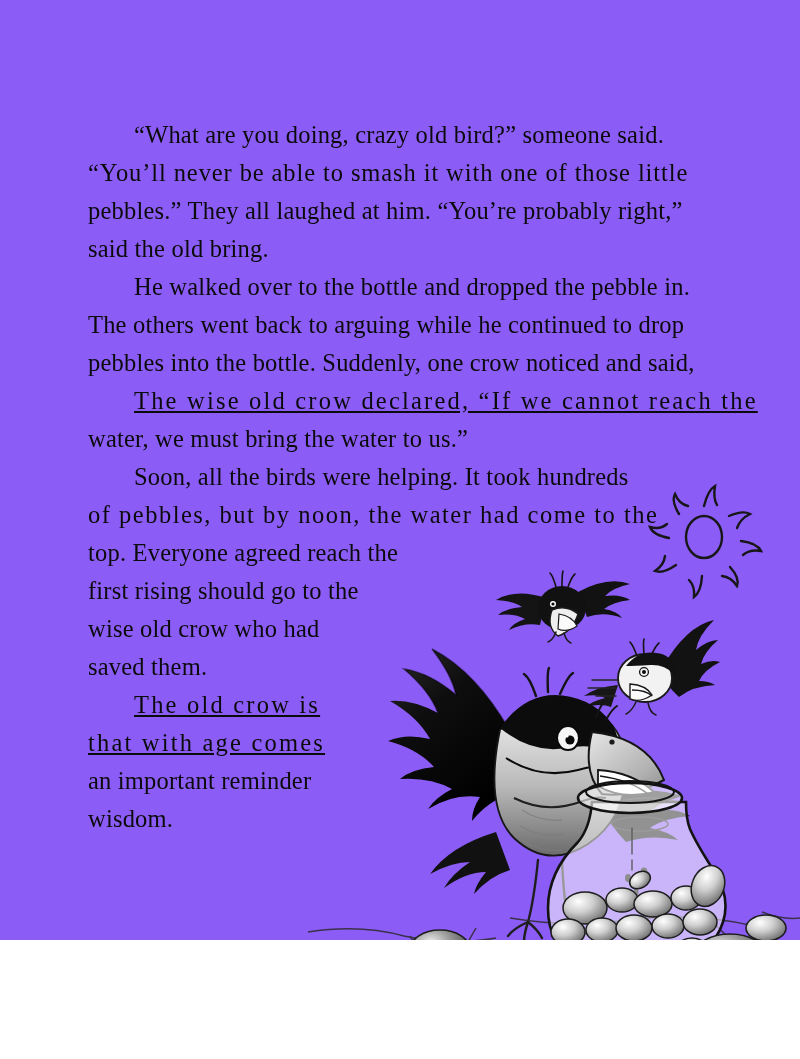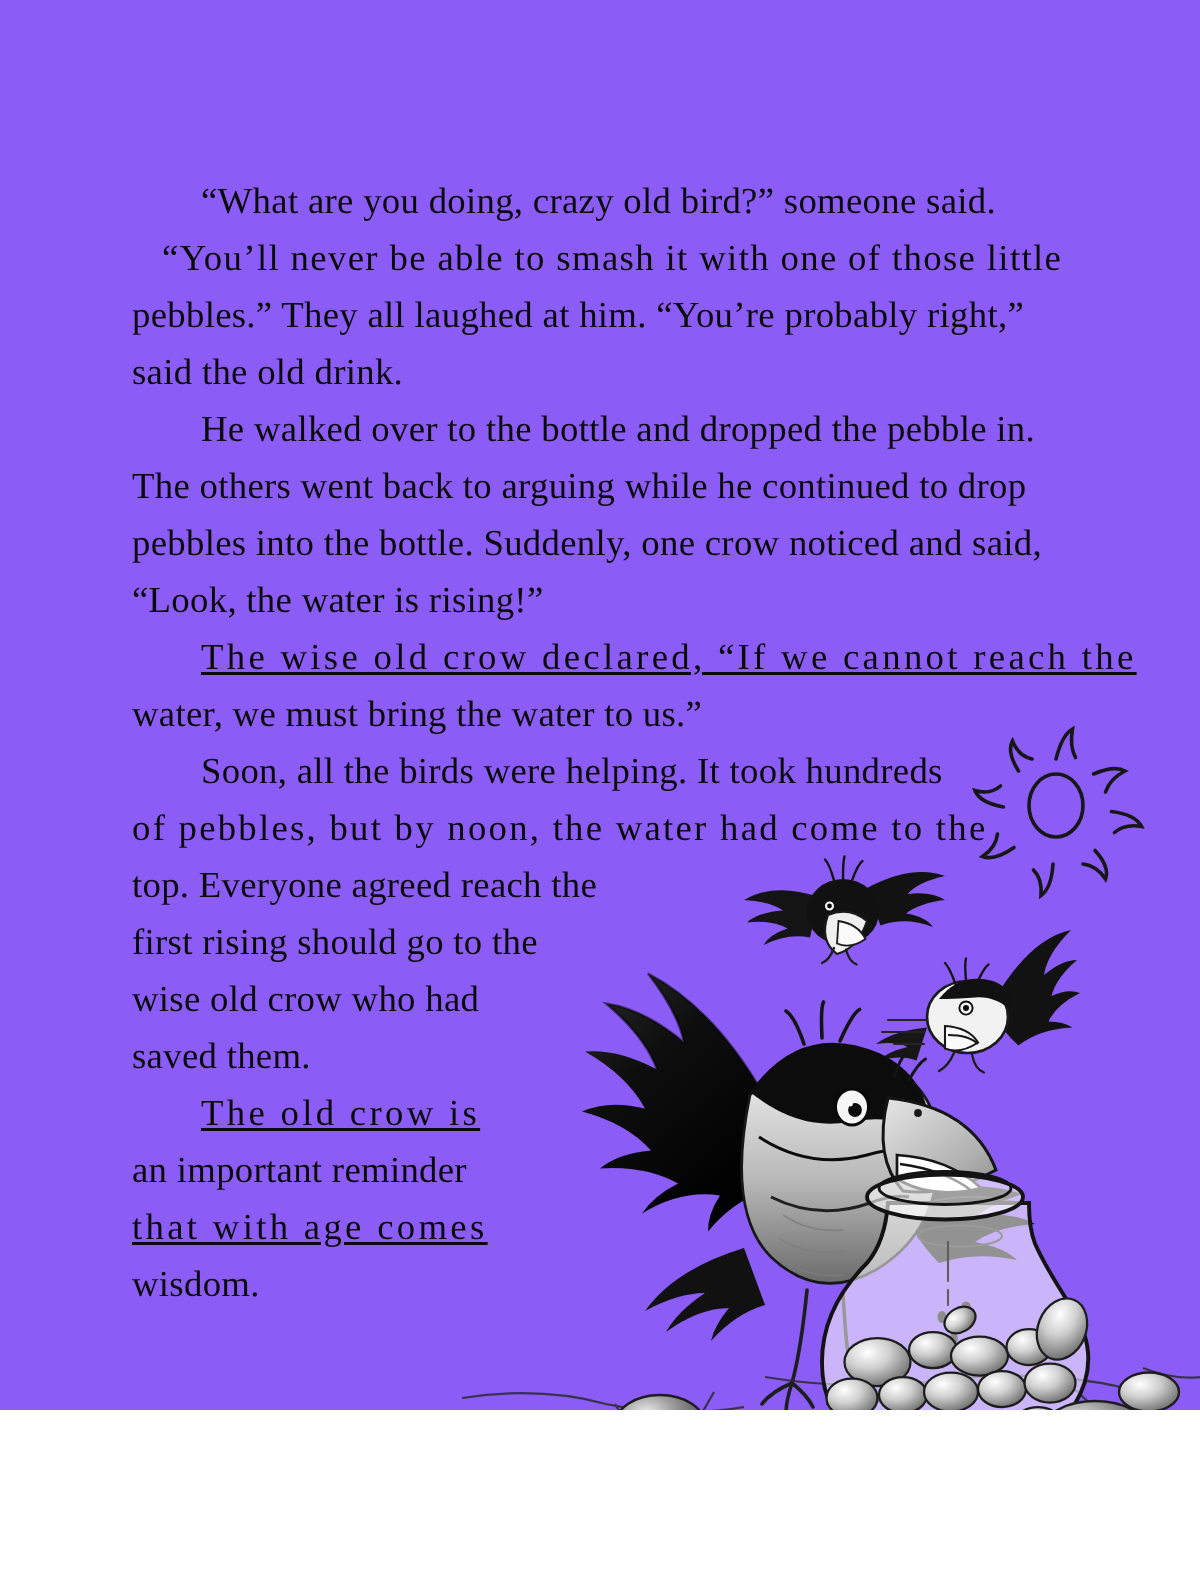--- a/index.html
+++ b/index.html
@@ -35,21 +35,20 @@
   }
   .line {
     display: block;
     white-space: pre;
   }
   .indent {
     padding-left: 46px;
   }
   .just {
     letter-spacing: 0.9px;
-    margin-left: 20px;
   }
   .just2 {
     letter-spacing: 2.2px;
     text-decoration: underline;
   }
   .just3 {
     letter-spacing: 1.5px;
   }
 
   
@@ -370,48 +369,47 @@
       </g>
     </svg>
   </div>
 
   <div class="story">
 
     <p>
       <span class="line indent">“What are you doing, crazy old bird?” someone said.</span>
       <span class="line just">“You’ll never be able to smash it with one of those little</span>
       <span class="line">pebbles.” They all laughed at him. “You’re probably right,”</span>
-      <span class="line">said the old drink.</span>
+      <span class="line">said the old bring.</span>
     </p>
 
     <p>
       <span class="line indent">He walked over to the bottle and dropped the pebble in.</span>
       <span class="line">The others went back to arguing while he continued to drop</span>
       <span class="line">pebbles into the bottle. Suddenly, one crow noticed and said,</span>
-      <span class="line">“Look, the water is rising!”</span>
     </p>
 
     <p>
       <span class="line indent just2">The wise old crow declared, “If we cannot reach the</span>
       <span class="line">water, we must bring the water to us.”</span>
     </p>
 
     <p>
       <span class="line indent">Soon, all the birds were helping. It took hundreds</span>
       <span class="line just3">of pebbles, but by noon, the water had come to the</span>
       <span class="line">top. Everyone agreed reach the</span>
       <span class="line">first rising should go to the</span>
       <span class="line">wise old crow who had</span>
       <span class="line">saved them.</span>
     </p>
 
     <p>
       <span class="line indent just2">The old crow is</span>
+      <span class="line just2">that with age comes</span>
       <span class="line">an important reminder</span>
-      <span class="line just2">that with age comes</span>
       <span class="line">wisdom.</span>
     </p>
 
   </div>
 
   <div class="page-number">23</div>
 
   <div class="watermark">book-reader.cn</div>
 
 </div>

